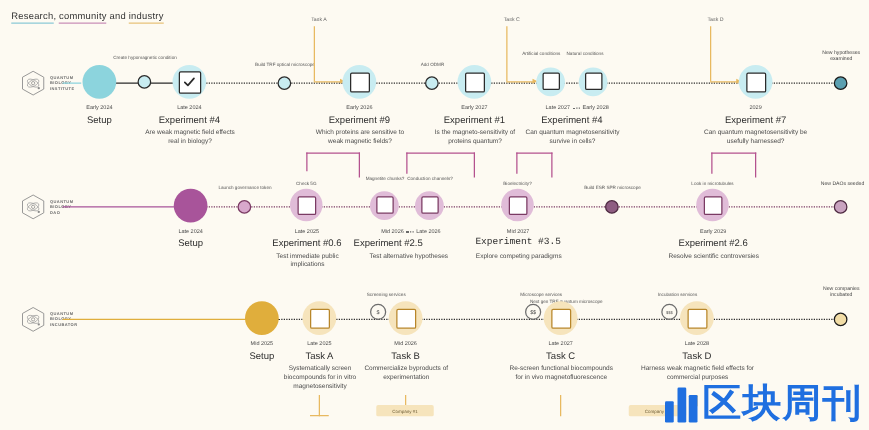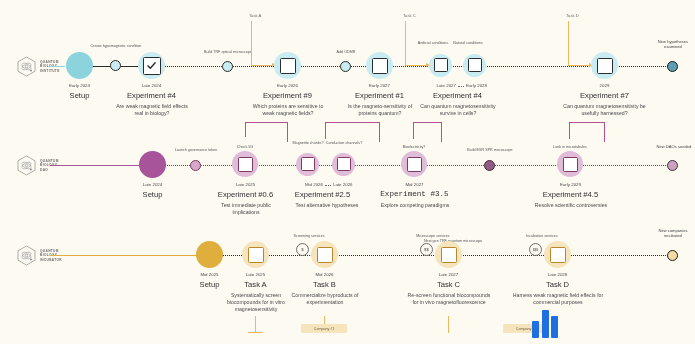--- a/index.html
+++ b/index.html
@@ -97,20 +97,23 @@
   .wm-text{
     font-size:31px;line-height:30px;color:#1f6fe0;font-weight:bold;
     font-family:"DejaVu Sans",sans-serif;letter-spacing:1px;
   }
 </style>
 </head>
 <body>
 
 <div class="stage">
 
+  <div class="abs title">
+    <span class="u-res">Research</span><span>, </span><span class="u-com">community</span><span> and </span><span class="u-ind">industry</span>
+  </div>
 
   <div class="abs logo" style="left:16px;top:56px;">
     <div class="hex">
       <svg width="21" height="21" viewBox="0 0 42 42">
         <polygon points="21,2 38,11.5 38,30.5 21,40 4,30.5 4,11.5" fill="none" stroke="#8a8a8a" stroke-width="1.4"></polygon>
         <ellipse cx="21" cy="21" rx="10" ry="5" fill="none" stroke="#9a9a9a" stroke-width="1.1" transform="rotate(-28 21 21)"></ellipse>
         <ellipse cx="21" cy="21" rx="10" ry="5" fill="none" stroke="#9a9a9a" stroke-width="1.1" transform="rotate(28 21 21)"></ellipse>
         <circle cx="21" cy="21" r="2.6" fill="none" stroke="#8a8a8a" stroke-width="1.2"></circle>
         <circle cx="30" cy="29" r="1.8" fill="#8a8a8a"></circle>
       </svg>
@@ -266,21 +269,21 @@
   </div>
   <div class="abs microlabel" style="left:322px;top:141px;width:44px;">
     <span>Conduction channels?</span>
   </div>
   <div class="abs sqnode" style="left:332px;top:152.5px;width:23px;height:23px;background:#e0bcd8;">
     <div class="sq" style="width:14px;height:14px;border:1.5px solid #7a3a63;box-sizing:border-box;"></div>
   </div>
   <div class="abs date" style="left:285px;top:182px;width:38px;text-align:right;">Mid 2026</div>
   <div class="abs" style="left:325px;top:184.5px;width:6px;height:0;border-top:1px dotted #6a6a6a;"></div>
   <div class="abs date" style="left:333px;top:182px;width:38px;text-align:left;">Late 2026</div>
-  <div class="abs nodetitle" style="left:275px;top:190px;width:95px;">Experiment #2.5</div>
+  <div class="abs nodetitle" style="left:263px;top:190px;width:95px;">Experiment #2.5</div>
   <div class="abs nodedesc" style="left:289px;top:202px;width:76px;">Test alternative hypotheses</div>
 
   <div class="abs vline" style="left:379px;top:122px;height:20px;background:#b4518e;"></div>
   <div class="abs hline" style="left:325px;top:122px;width:55px;background:#b4518e;"></div>
   <div class="abs vline" style="left:325px;top:122px;height:17px;background:#b4518e;"></div>
 
   <div class="abs microlabel" style="left:388px;top:145px;width:52px;">
     <span>Bioelectricity?</span>
   </div>
   <div class="abs sqnode" style="left:401px;top:151px;width:26px;height:26px;background:#e0bcd8;">
@@ -299,21 +302,21 @@
     <span>Build ESR SPR microscope</span>
   </div>
 
   <div class="abs microlabel" style="left:539px;top:145px;width:62px;">
     <span>Look in microtubules</span>
   </div>
   <div class="abs sqnode" style="left:557px;top:151px;width:26px;height:26px;background:#e0bcd8;">
     <div class="sq" style="width:15px;height:15px;border:1.5px solid #7a3a63;box-sizing:border-box;"></div>
   </div>
   <div class="abs date" style="left:533px;top:182px;width:75px;">Early 2029</div>
-  <div class="abs nodetitle" style="left:523px;top:190px;width:95px;">Experiment #4.5</div>
+  <div class="abs nodetitle" style="left:523px;top:190px;width:95px;">Experiment #2.6</div>
   <div class="abs nodedesc" style="left:533px;top:202px;width:76px;">Resolve scientific controversies</div>
 
   <div class="abs vline" style="left:604px;top:122px;height:20px;background:#b4518e;"></div>
   <div class="abs hline" style="left:569px;top:122px;width:36px;background:#b4518e;"></div>
   <div class="abs vline" style="left:569px;top:122px;height:17px;background:#b4518e;"></div>
 
   <div class="abs smalldot" style="left:667px;top:159.5px;width:11px;height:11px;background:#c9a3c0;border:1.5px solid #4e2a42;box-sizing:border-box;"></div>
   <div class="abs endlabel" style="left:653px;top:144px;width:42px;">
     <span>New DAOs seeded</span>
   </div>
@@ -402,15 +405,16 @@
   <div class="abs endlabel" style="left:651px;top:228px;width:44px;">
     <span>New companies incubated</span>
   </div>
 
   <div class="abs wm" style="left:532px;top:308px;">
     <div class="wm-bars">
       <i style="height:17px;"></i>
         <i style="height:28px;"></i>
         <i style="height:22px;"></i>
     </div>
+    <div class="wm-text">区块周刊</div>
   </div>
 
 </div>
 
 </body></html>

